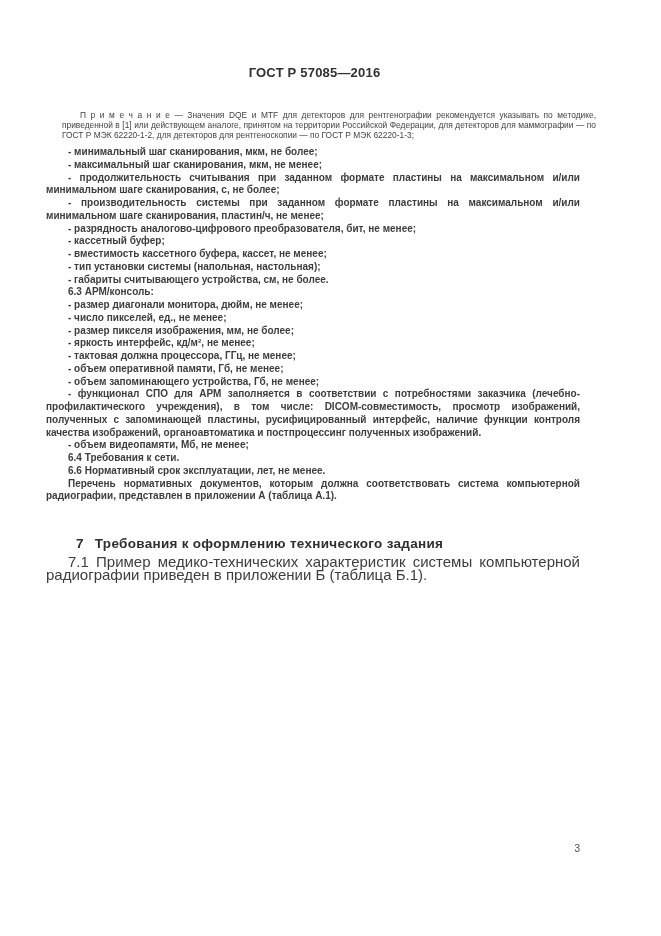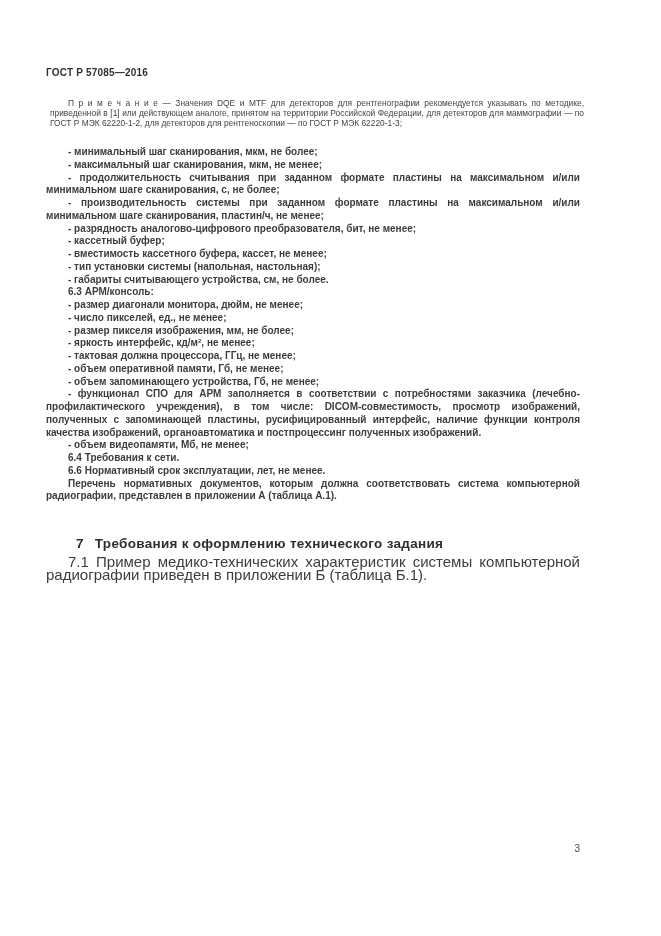--- a/index.html
+++ b/index.html
@@ -14,33 +14,33 @@
     background: #ffffff;
     font-family: "Liberation Sans", sans-serif;
     color: #3d3d3d;
     overflow: hidden;
   }
   .doc-header {
     position: absolute;
     top: 66px;
     left: 46px;
     width: 537px;
-    text-align: left;
+    text-align: center;
     font-weight: bold;
-    font-size: 10px;
+    font-size: 13px;
     line-height: 13px;
     color: #303030;
     letter-spacing: 0.2px;
   }
   .note {
     position: absolute;
     top: 94px;
     left: 46px;
     width: 534px;
-    margin: 4px;
+    margin: 16px;
     font-size: 8.4px;
     line-height: 10px;
     text-align: justify;
     text-indent: 18px;
     color: #444444;
   }
   .body-block {
     position: absolute;
     top: 146px;
     left: 46px;

